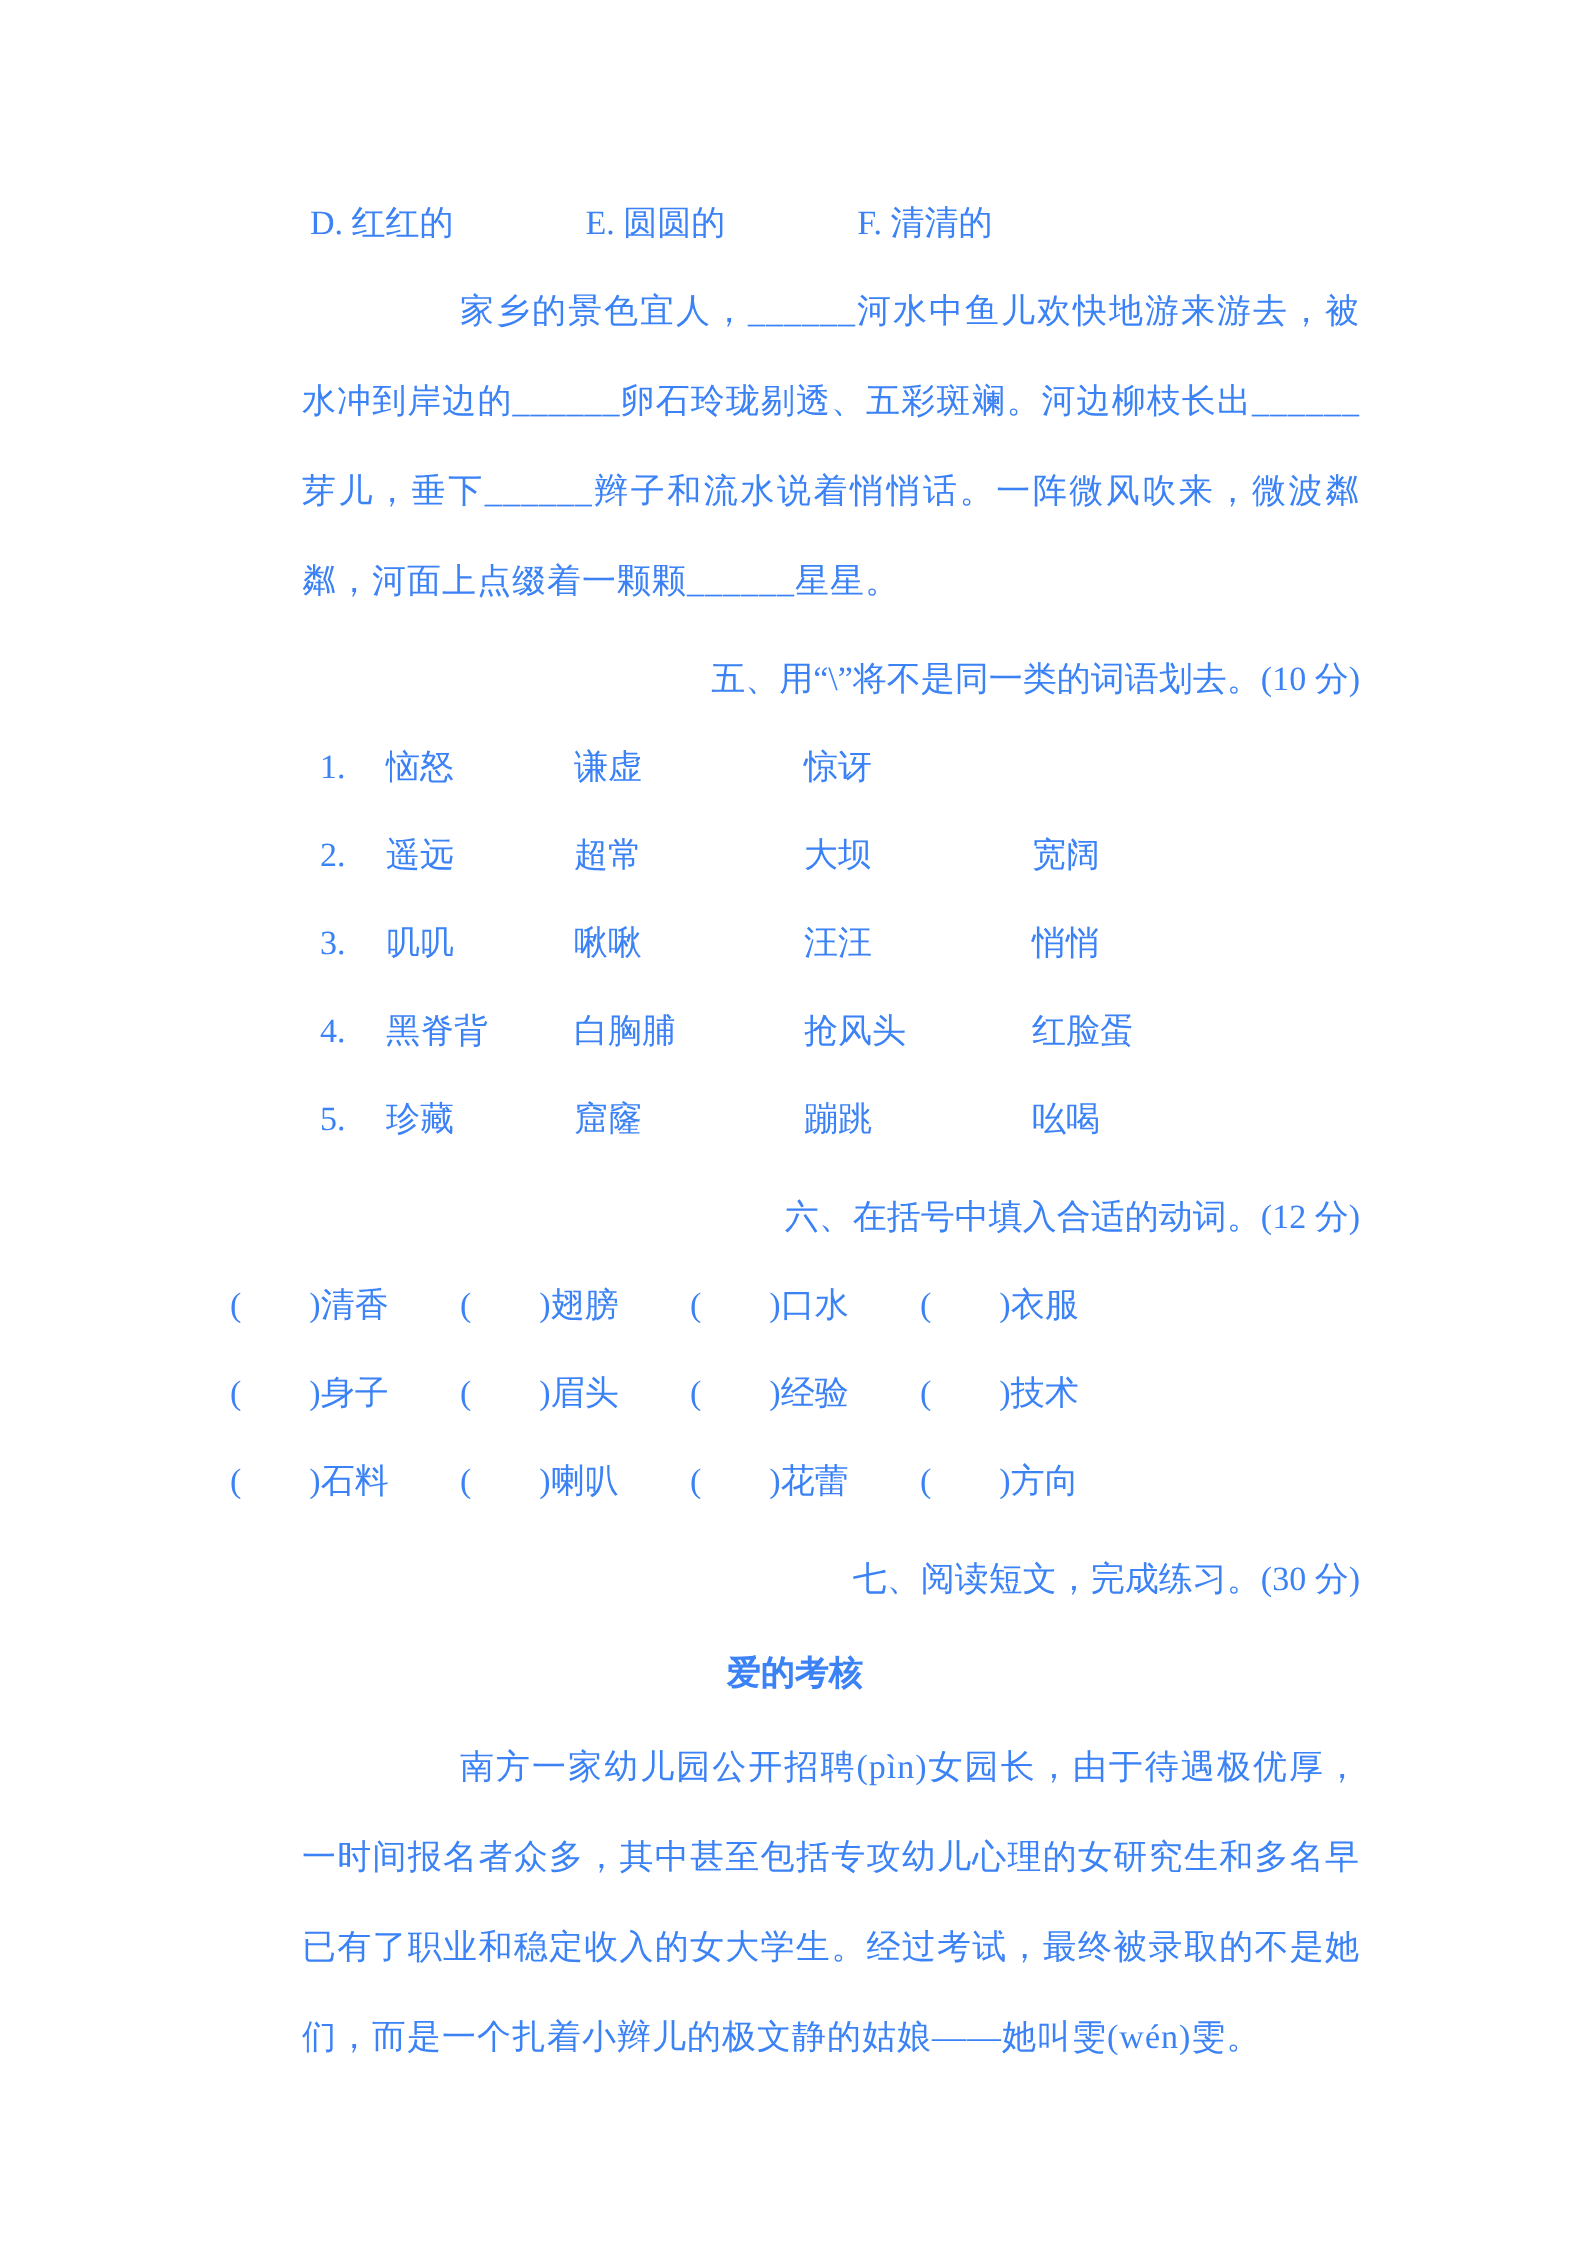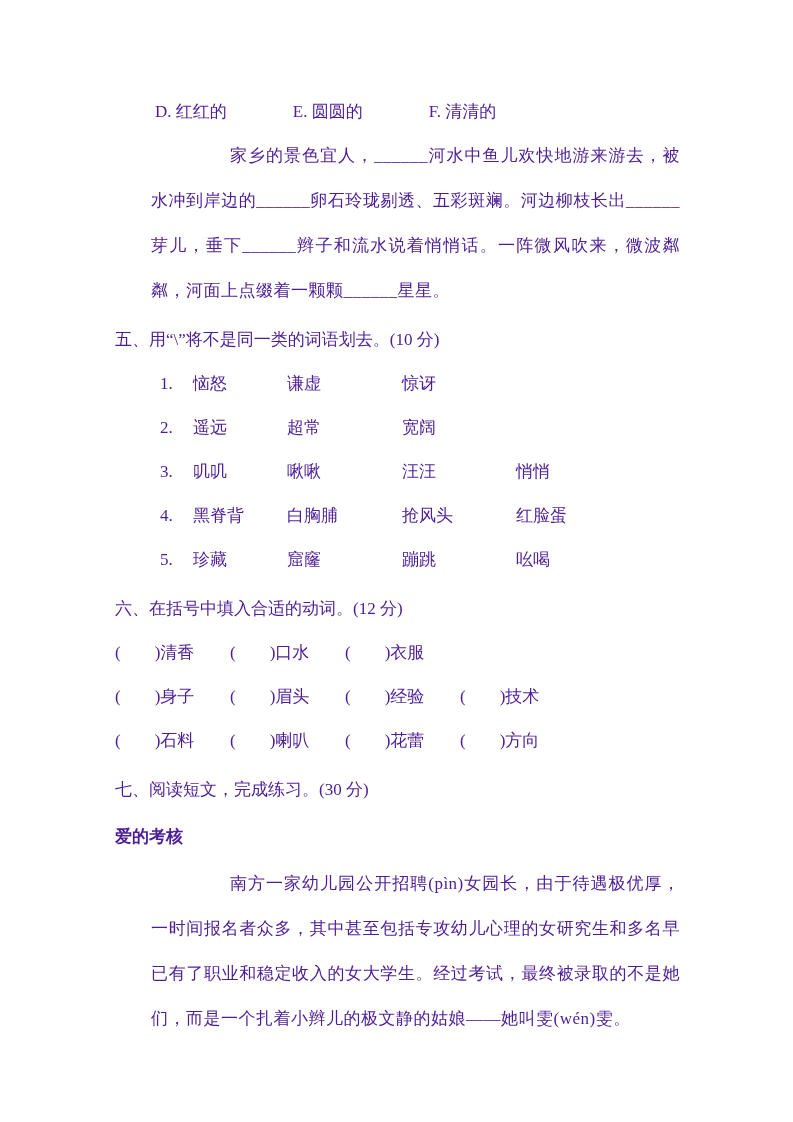--- a/index.html
+++ b/index.html
@@ -3,21 +3,21 @@
 <meta charset="utf-8">
 <style>
   * { margin: 0; padding: 0; box-sizing: border-box; }
   html, body { background: #ffffff; }
   .page {
     position: relative;
     width: 793px;
     height: 1122px;
     margin: 0 auto;
     background: #ffffff;
-    color: #4c1d95;
+    color: #3b82f6;
     font-family: "Liberation Serif", "DejaVu Serif", serif;
     font-size: 17px;
     overflow: hidden;
   }
   .content { padding: 100px 113px 0 115px; }
 
   .options-line {
     display: flex;
     gap: 66px;
     padding-left: 40px;
@@ -31,39 +31,41 @@
     letter-spacing: 0.5px;
     margin-left: 36px;
   }
   .para.first-indent { text-indent: 79px; }
   .para1 { margin-top: 9px; }
 
   .section-title {
     line-height: 45px;
     margin-top: 4px;
     white-space: nowrap;
+    text-align: right;
   }
 
   .word-rows { margin-left: 45px; }
   .wrow {
     display: grid;
     grid-template-columns: 33px 94px 115px 114px auto;
     line-height: 44px;
     white-space: nowrap;
   }
 
   .verb-rows { }
   .vrow {
     display: grid;
     grid-template-columns: 115px 115px 115px auto;
     line-height: 44px;
     white-space: nowrap;
   }
 
   .reading-title {
+    text-align: center;
     font-weight: bold;
     line-height: 45px;
     margin-top: 2px;
   }
   .para2 { margin-top: 2px; }
 </style>
 </head>
 <body>
 
 <div class="page">
@@ -83,20 +85,21 @@
       <div class="wrow">
         <span>1.</span>
         <span>恼怒</span>
         <span>谦虚</span>
         <span>惊讶</span>
       </div>
       <div class="wrow">
         <span>2.</span>
         <span>遥远</span>
         <span>超常</span>
+        <span>大坝</span>
         <span>宽阔</span>
       </div>
       <div class="wrow">
         <span>3.</span>
         <span>叽叽</span>
         <span>啾啾</span>
         <span>汪汪</span>
         <span>悄悄</span>
       </div>
       <div class="wrow">
@@ -113,20 +116,21 @@
         <span>蹦跳</span>
         <span>吆喝</span>
       </div>
     </div>
 
     <div class="section-title">六、在括号中填入合适的动词。(12 分)</div>
 
     <div class="verb-rows">
       <div class="vrow">
         <span>(　　)清香</span>
+        <span>(　　)翅膀</span>
         <span>(　　)口水</span>
         <span>(　　)衣服</span>
       </div>
       <div class="vrow">
         <span>(　　)身子</span>
         <span>(　　)眉头</span>
         <span>(　　)经验</span>
         <span>(　　)技术</span>
       </div>
       <div class="vrow">

